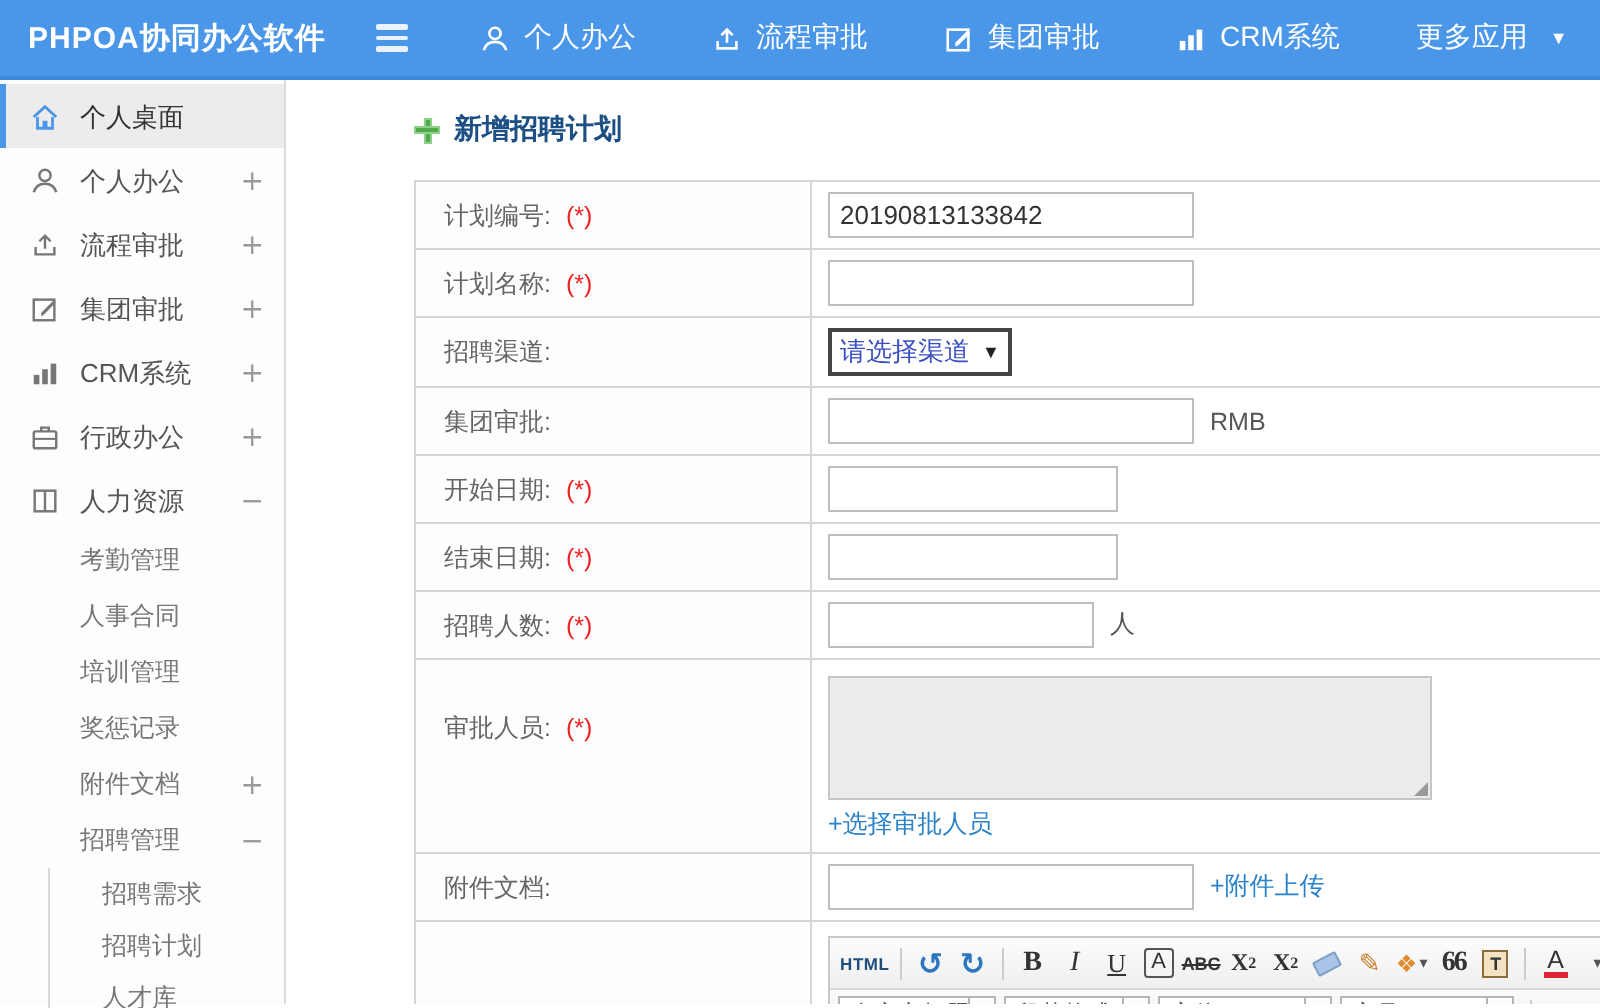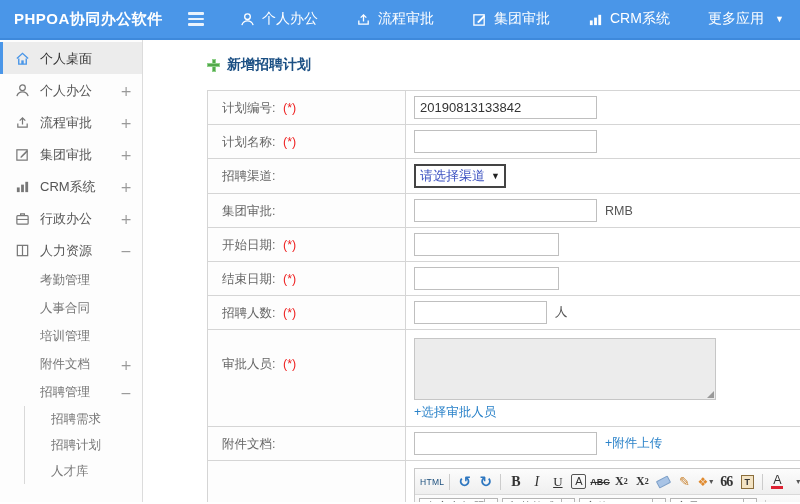--- a/index.html
+++ b/index.html
@@ -61,21 +61,21 @@
   a.blue-link { color:#2a82c9; text-decoration:none; font-size:12.5px; cursor:pointer; }
 
   
   .editor { width:420px; border:1px solid #c9c9c9; margin-top:2px; background:#fff; }
   .tb-row { display:flex; align-items:center; height:26px; padding:0 4px;
     background:linear-gradient(#fcfcfc,#efefef); border-bottom:1px solid #d9d9d9; white-space:nowrap; overflow:hidden; }
   .tb-row.second { background:linear-gradient(#fbfbfb,#f0f0f0); }
   .sep { width:1px; height:16px; background:#ccc; margin:0 4px; flex:none; }
   .tbtn { min-width:19px; height:20px; display:inline-flex; align-items:center; justify-content:center;
     font-size:12.5px; color:#333; margin:0 1px; cursor:pointer; border-radius:2px; flex:none; }
-  .html-btn { font-size:8.5px; font-weight:normal; color:#1c4f7d; letter-spacing:.3px;text-align:right; }
+  .html-btn { font-size:8.5px; font-weight:bold; color:#1c4f7d; letter-spacing:.3px;text-align:right; }
   .arrow-btn { color:#2e77c0; font-size:15px; font-weight:bold; }
   .bold-btn { font-weight:bold; font-family:"Liberation Serif","DejaVu Serif",serif; font-size:14px; }
   .ital-btn { font-style:italic; font-family:"Liberation Serif","DejaVu Serif",serif; font-size:14px; }
   .und-btn { text-decoration:underline; font-family:"Liberation Serif","DejaVu Serif",serif; font-size:13px; }
   .abox-btn { border:1px solid #555; font-size:11px; height:15px; min-width:15px; line-height:13px; margin:0 3px; }
   .strike-btn { text-decoration:line-through; font-size:9px; font-weight:bold; }
   .supsub-btn { font-weight:bold; font-size:12px; font-family:"Liberation Serif","DejaVu Serif",serif; }
   .supsub-btn sup, .supsub-btn sub { font-size:8px; }
   .eraser { width:13px; height:8px; background:#a9c4e6; border:1px solid #7d9fc7; transform:rotate(-28deg); border-radius:1px; }
   .brush-btn { color:#c77e28; font-size:13px; }
@@ -226,20 +226,23 @@
     </div>
 
     <div class="side-item lvl2">
       <span class="slabel">考勤管理</span>
     </div>
     <div class="side-item lvl2">
       <span class="slabel">人事合同</span>
     </div>
     <div class="side-item lvl2">
       <span class="slabel">培训管理</span>
+    </div>
+    <div class="side-item lvl2">
+      <span class="slabel">奖惩记录</span>
     </div>
     <div class="side-item lvl2">
       <span class="slabel">附件文档</span>
       <span class="expander">+</span>
     </div>
     <div class="side-item lvl2">
       <span class="slabel">招聘管理</span>
       <span class="expander">−</span>
     </div>
     <div class="subsub">

